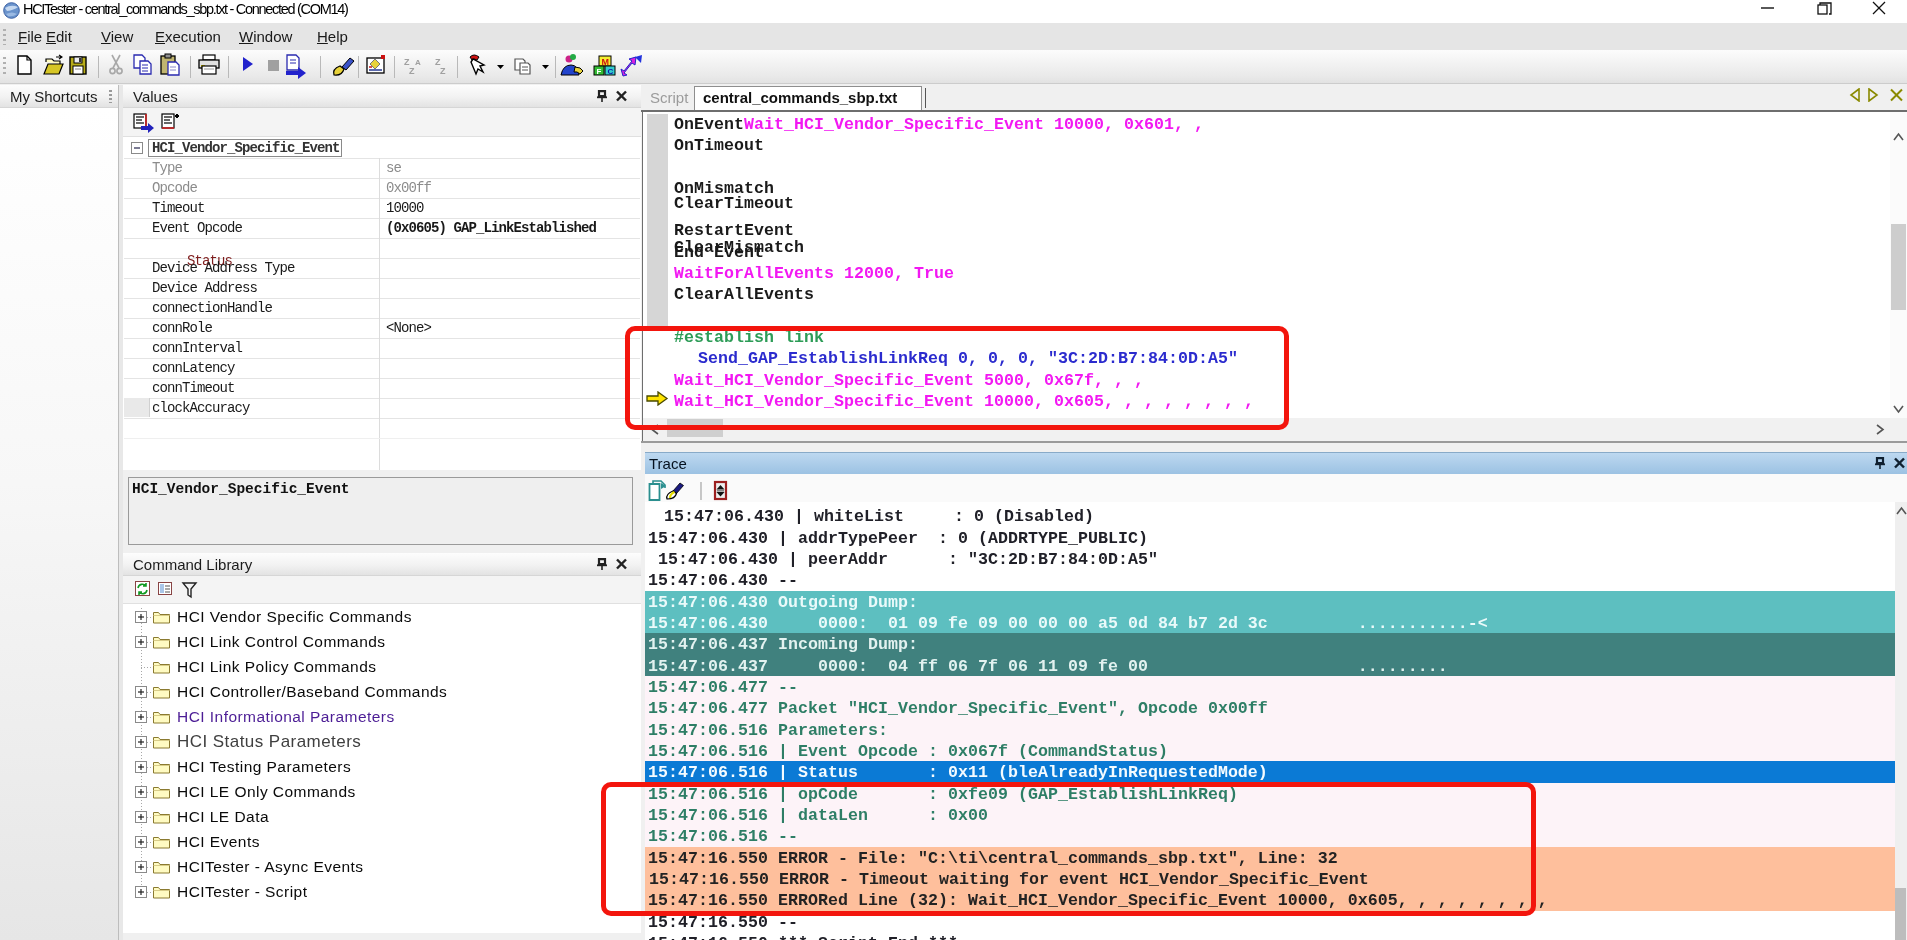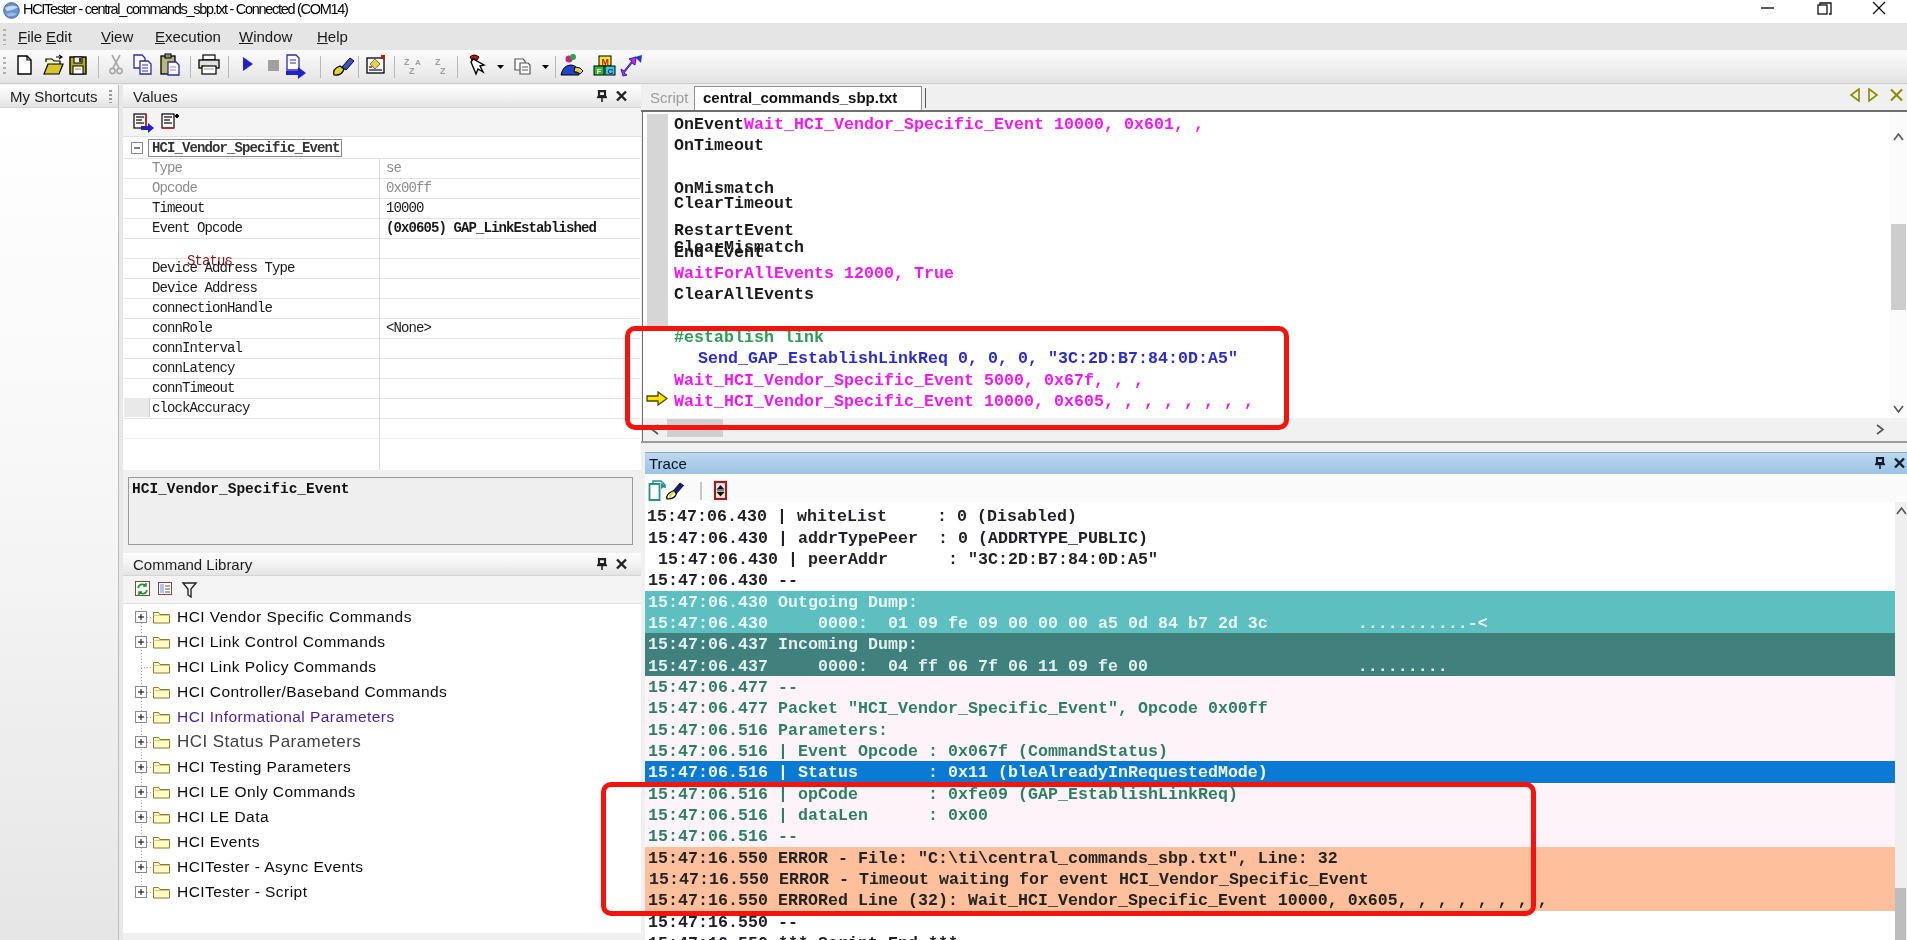--- a/index.html
+++ b/index.html
@@ -450,21 +450,21 @@
     <path d="M25 12 l7 -8 l3.5 2.5 l-7 8 z" fill="#1a1a80" stroke="#000" stroke-width="0.8"></path>
     <path d="M19 20 q-1.5 -5 6 -8 l3.5 2.5 q-1.5 5.5 -9 5.5 z" fill="#fff" stroke="#000" stroke-width="1.2"></path>
     <path d="M22 19 q0 -4 4.5 -6" fill="none" stroke="#e8e000" stroke-width="2.2"></path>
     <line x1="53" y1="3" x2="53" y2="21" stroke="#b0b0b0" stroke-width="1.4"></line>
     <rect x="67" y="3" width="11" height="17" fill="#eee" stroke="#9c1f1f" stroke-width="2.2"></rect>
     <path d="M72.5 6 l4 4.5 h-8 z" fill="#111"></path>
     <rect x="69" y="11" width="7" height="1.6" fill="#888"></rect>
     <path d="M72.5 17.5 l-4 -4.5 h8 z" fill="#111"></path>
   </svg>
 <div class="ab" style="left:645px;top:502px;width:1250px;height:438px;background:#ffffff;"></div>
-<div class="ab mono trow" style="top:505.3px;background:#ffffff;color:#202028;padding-left:2px;">15:47:06.430 | whiteList     : 0 (Disabled)</div>
+<div class="ab mono trow" style="top:505.3px;background:#ffffff;color:#202028;padding-left:19px;">15:47:06.430 | whiteList     : 0 (Disabled)</div>
 <div class="ab mono trow" style="top:526.6px;background:#ffffff;color:#202028;padding-left:3px;">15:47:06.430 | addrTypePeer  : 0 (ADDRTYPE_PUBLIC)</div>
 <div class="ab mono trow" style="top:548.0px;background:#ffffff;color:#202028;padding-left:13px;">15:47:06.430 | peerAddr      : "3C:2D:B7:84:0D:A5"</div>
 <div class="ab mono trow" style="top:569.3px;background:#ffffff;color:#202028;padding-left:3px;">15:47:06.430 --</div>
 <div class="ab mono trow" style="top:590.6px;background:#5dbfc0;color:#eafafa;padding-left:3px;">15:47:06.430 Outgoing Dump:</div>
 <div class="ab mono trow" style="top:612.0px;background:#5dbfc0;color:#eafafa;padding-left:3px;">15:47:06.430     0000:  01 09 fe 09 00 00 00 a5 0d 84 b7 2d 3c         ...........-&lt;</div>
 <div class="ab mono trow" style="top:633.3px;background:#40817e;color:#e2f2f0;padding-left:3px;">15:47:06.437 Incoming Dump:</div>
 <div class="ab mono trow" style="top:654.6px;background:#40817e;color:#e2f2f0;padding-left:3px;">15:47:06.437     0000:  04 ff 06 7f 06 11 09 fe 00                     .........</div>
 <div class="ab mono trow" style="top:676.0px;background:#fdf3f8;color:#2e7e66;padding-left:3px;">15:47:06.477 --</div>
 <div class="ab mono trow" style="top:697.3px;background:#fdf3f8;color:#2e7e66;padding-left:3px;">15:47:06.477 Packet "HCI_Vendor_Specific_Event", Opcode 0x00ff</div>
 <div class="ab mono trow" style="top:718.6px;background:#fdf3f8;color:#2e7e66;padding-left:3px;">15:47:06.516 Parameters:</div>

